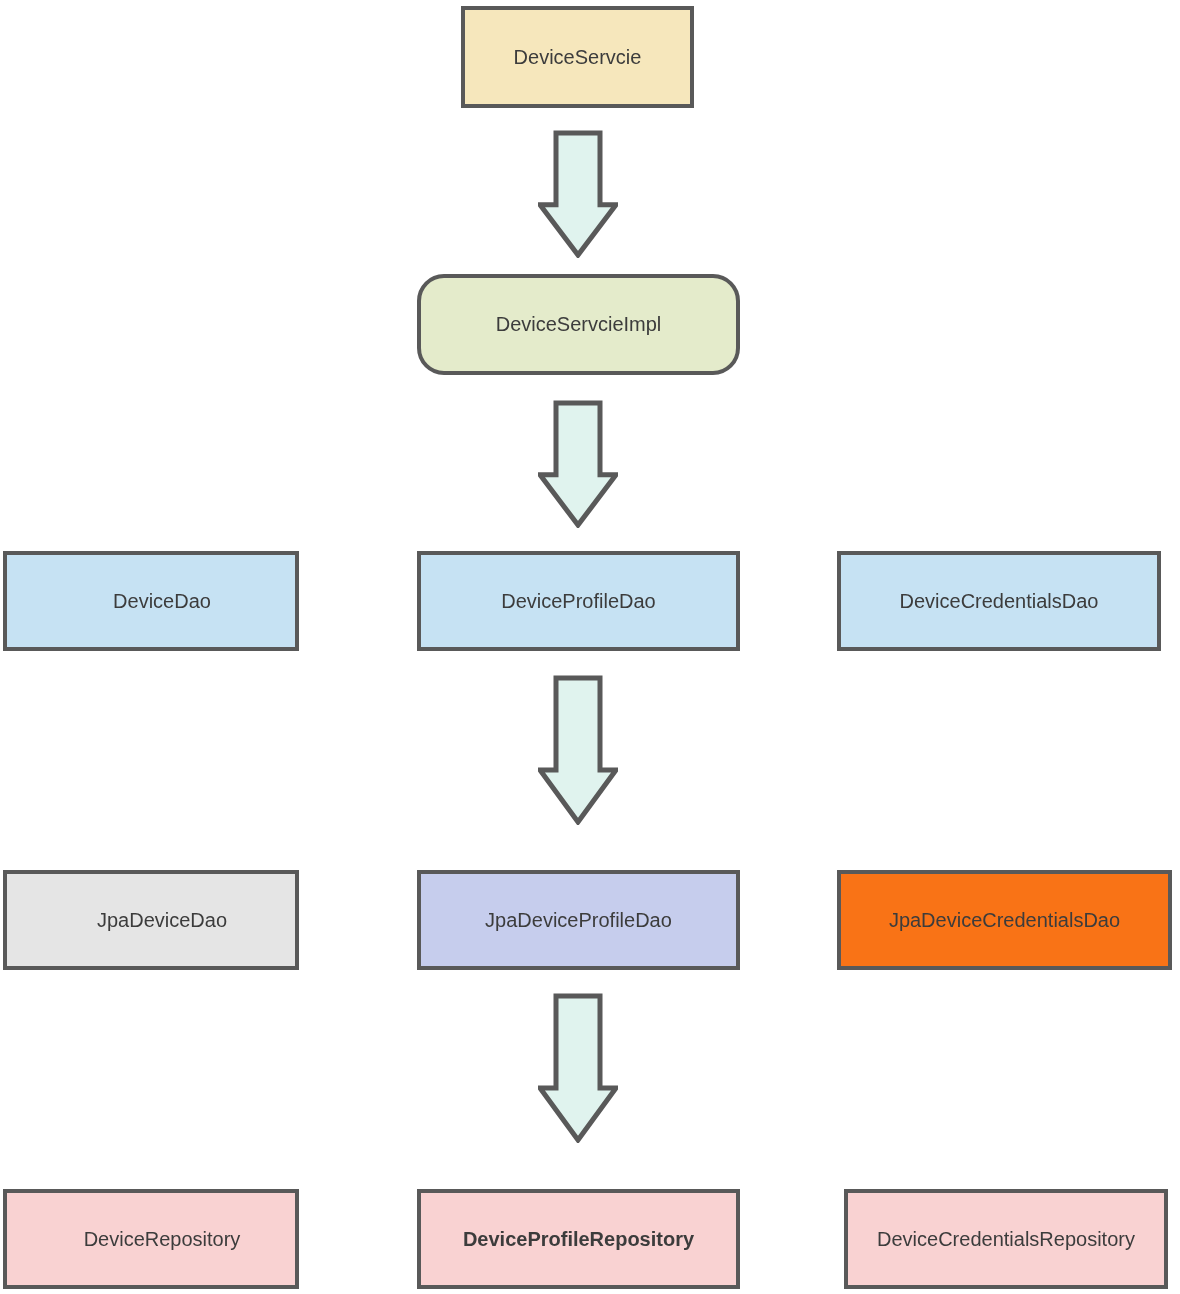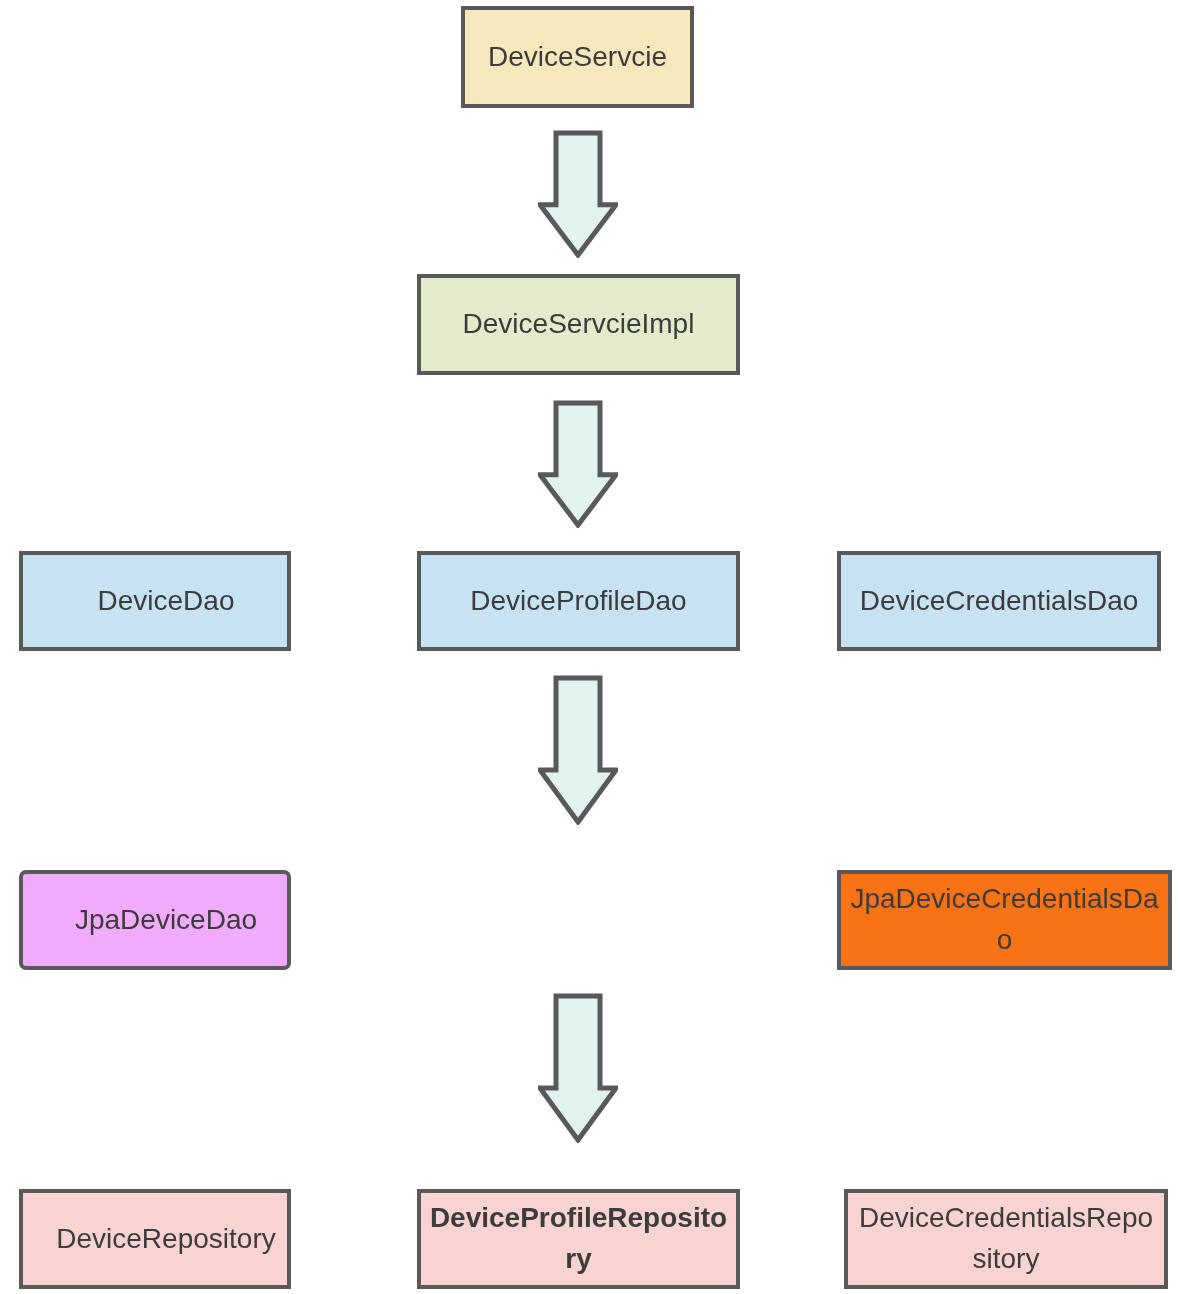--- a/index.html
+++ b/index.html
@@ -17,43 +17,43 @@
   }
   .node {
     position: absolute;
     box-sizing: border-box;
     border: 4px solid #595959;
     display: flex;
     align-items: center;
     justify-content: center;
     text-align: center;
     color: #3c3c3c;
-    font-size: 28px;
+    font-size: 20px;
     line-height: 1.45;
   }
   .node .lbl {
     display: block;
     width: 96%;
     overflow-wrap: break-word;
     word-break: break-word;
   }
   .arrow {
     position: absolute;
     left: 538px;
     width: 80px;
   }
   
   .n-service        { left: 461px; top: 6px;    width: 233px; height: 102px; }
-  .n-service-impl   { left: 417px; top: 274px;  width: 323px; height: 101px; }
+  .n-service-impl   { left: 417px; top: 274px;  width: 323px; height: 101px; border-radius: 27px; }
 
   .row3 { top: 551px; height: 100px; }
   .row4 { top: 870px; height: 100px; }
   .row5 { top: 1189px; height: 100px; }
 
-  .col-left  { left: 19px;   width: 272px; padding-left: 22px; }
+  .col-left  { left: 3px;   width: 296px; padding-left: 22px; }
   .col-mid   { left: 417px; width: 323px; }
   .col-right { left: 837px; width: 324px; }
   .n-jpa-cred { width: 335px; }
 
   .a1 { top: 130px; height: 128px; }
   .a2 { top: 400px; height: 128px; }
   .a3 { top: 675px; height: 150px; }
   .a4 { top: 993px; height: 150px; }
 </style>
 </head>
@@ -84,22 +84,25 @@
     <span class="lbl">DeviceProfileDao</span>
   </div>
   <div class="node row3 col-right" style="background-color: rgb(198, 226, 243);">
     <span class="lbl">DeviceCredentialsDao</span>
   </div>
 
   <svg class="arrow a3" viewBox="0 0 80 150" preserveAspectRatio="none">
     <polygon points="18,3 62,3 62,95 78,95 40,147 2,95 18,95" stroke-width="5" stroke-linejoin="miter" vector-effect="non-scaling-stroke" fill="#E0F3EE" stroke="#595959"></polygon>
   </svg>
 
-  <div class="node row4 col-left" style="background-color: #f0abfc; border-radius: 7px;">
+  <div class="node row4 col-left" style="background-color: #e5e5e5;">
     <span class="lbl">JpaDeviceDao</span>
+  </div>
+  <div class="node row4 col-mid" style="background-color: rgb(198, 205, 237);">
+    <span class="lbl">JpaDeviceProfileDao</span>
   </div>
   <div class="node row4 col-right n-jpa-cred" style="background-color: #f97316;">
     <span class="lbl">JpaDeviceCredentialsDao</span>
   </div>
 
   <svg class="arrow a4" viewBox="0 0 80 150" preserveAspectRatio="none">
     <polygon points="18,3 62,3 62,95 78,95 40,147 2,95 18,95" stroke-width="5" stroke-linejoin="miter" vector-effect="non-scaling-stroke" fill="#E0F3EE" stroke="#595959"></polygon>
   </svg>
 
   <div class="node row5 col-left" style="background-color: rgb(249, 210, 210);">

